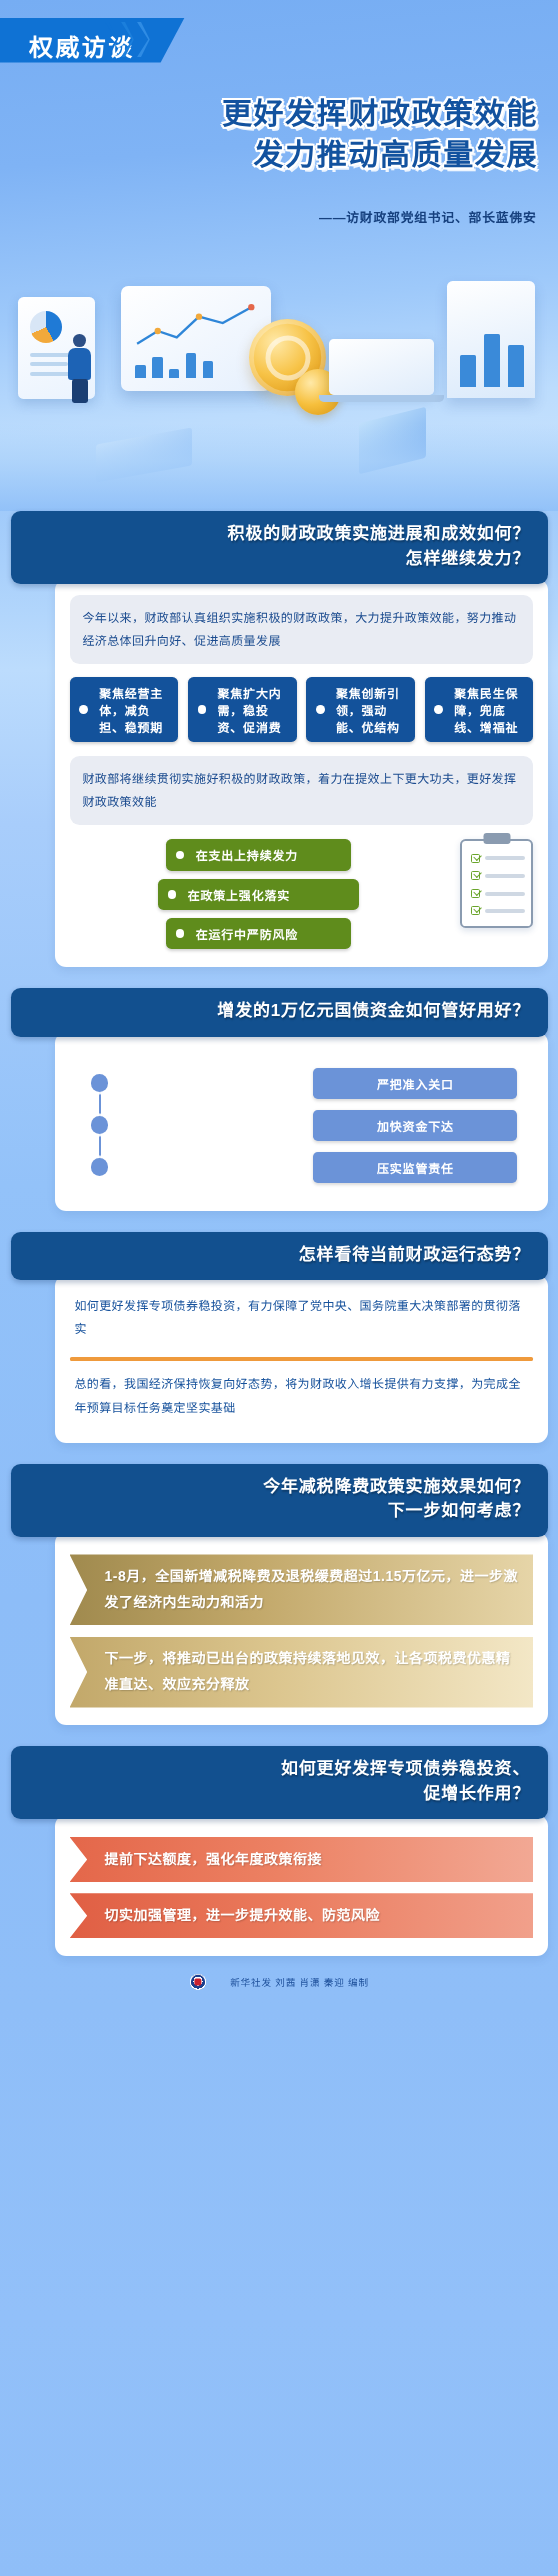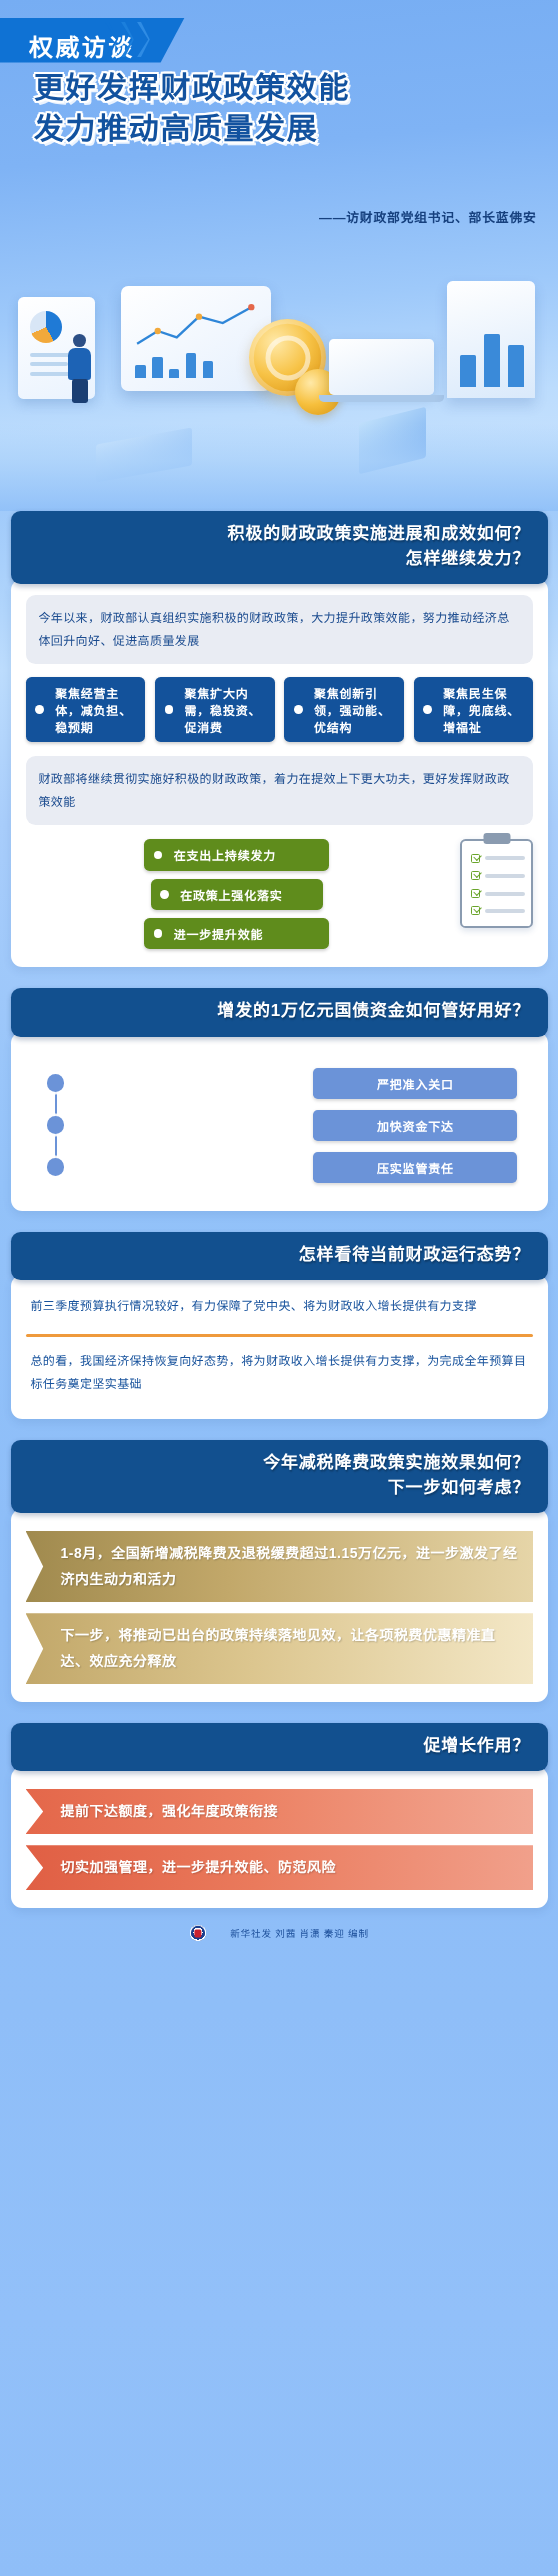--- a/index.html
+++ b/index.html
@@ -44,21 +44,22 @@
     font-size: 24px;
     font-weight: bold;
     letter-spacing: 2.4px;
     line-height: 1;
   }
   .chev { position: absolute; top: 4.8px; width: 12.8px; height: 35px; }
   .chev svg { display:block; }
 
   .hero-title {
     position: absolute;
-    left: 0; right: 21px; top: 68px;
+    left: 0; right: 21px; top: 94px;
+    text-align: right;
     padding-left: 34px;
   }
   .hero-title .ln {
     display: block;
     font-size: 30px;
     font-weight: bold;
     letter-spacing: 1.6px;
     color: #12529f;
     line-height: 1.35;
     text-shadow:
@@ -186,20 +187,21 @@
     letter-spacing: 0.8px;
     line-height: 1.45;
     text-shadow: 0.8px 1.6px 1.6px rgba(0,0,0,.25);
   }
   .sec-card {
     background: #fff;
     border-radius: 11.2px;
     margin-top: -4.8px;
     padding: 16px 14.4px 17.6px;
     box-shadow: 0 3.2px 8px rgba(25,70,130,.10);
+    margin-left: 44px;
   }
 
   .quote-box {
     background: #e9ecf3;
     border-radius: 9.6px;
     padding: 11.2px 12.8px;
     color: #1b4b8f;
     font-size: 12px;
     line-height: 1.92;
     letter-spacing: 0.4px;
@@ -420,27 +422,27 @@
       </div>
 
       <div class="quote-box" style="margin-top:14.4px">财政部将继续贯彻实施好积极的财政政策，着力在提效上下更大功夫，更好发挥财政政策效能</div>
 
       <div class="clip-row">
         <div class="clip-col">
           <div class="pill green" style="width:185px">
             <span class="dot"></span>
             <span>在支出上持续发力</span>
           </div>
-          <div class="pill green" style="width:172px">
+          <div class="pill green" style="width:201px">
             <span class="dot"></span>
             <span>在政策上强化落实</span>
           </div>
           <div class="pill green" style="width:185px">
             <span class="dot"></span>
-            <span>进一步提升效能</span>
+            <span>在运行中严防风险</span>
           </div>
         </div>
         <div class="clipboard">
           <div class="clip-line" style="top:12.8px">
               <i></i>
               <b></b>
             </div>
           <div class="clip-line" style="top:30px">
               <i></i>
               <b></b>
@@ -484,21 +486,21 @@
     </div>
   </div>
 
   <div class="gap"></div>
 
   <div class="sec">
     <div class="sec-head">
       <span class="hl">怎样看待当前财政运行态势？</span>
     </div>
     <div class="sec-card">
-      <div class="para">前三季度预算执行情况较好，有力保障了党中央、将为财政收入增长提供有力支撑</div>
+      <div class="para">如何更好发挥专项债券稳投资，有力保障了党中央、国务院重大决策部署的贯彻落实</div>
       <div class="rule"></div>
       <div class="para">总的看，我国经济保持恢复向好态势，将为财政收入增长提供有力支撑，为完成全年预算目标任务奠定坚实基础</div>
     </div>
   </div>
 
   <div class="gap"></div>
 
   <div class="sec">
     <div class="sec-head">
       <span class="hl">今年减税降费政策实施效果如何？</span>
@@ -513,20 +515,21 @@
           <span>下一步，将推动已出台的政策持续落地见效，让各项税费优惠精准直达、效应充分释放</span>
         </div>
       </div>
     </div>
   </div>
 
   <div class="gap"></div>
 
   <div class="sec">
     <div class="sec-head">
+      <span class="hl">如何更好发挥专项债券稳投资、</span>
       <span class="hl">促增长作用？</span>
     </div>
     <div class="sec-card">
       <div class="ribbons">
         <div class="ribbon red">
           <span>提前下达额度，强化年度政策衔接</span>
         </div>
         <div class="ribbon red2">
           <span>切实加强管理，进一步提升效能、防范风险</span>
         </div>

